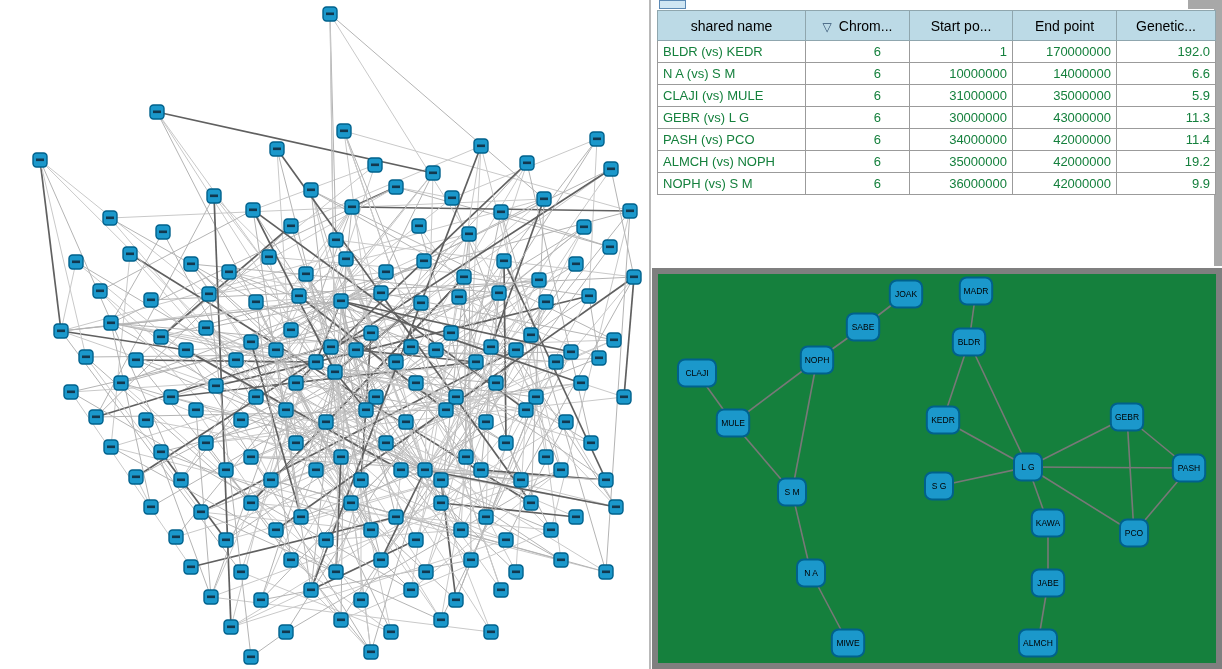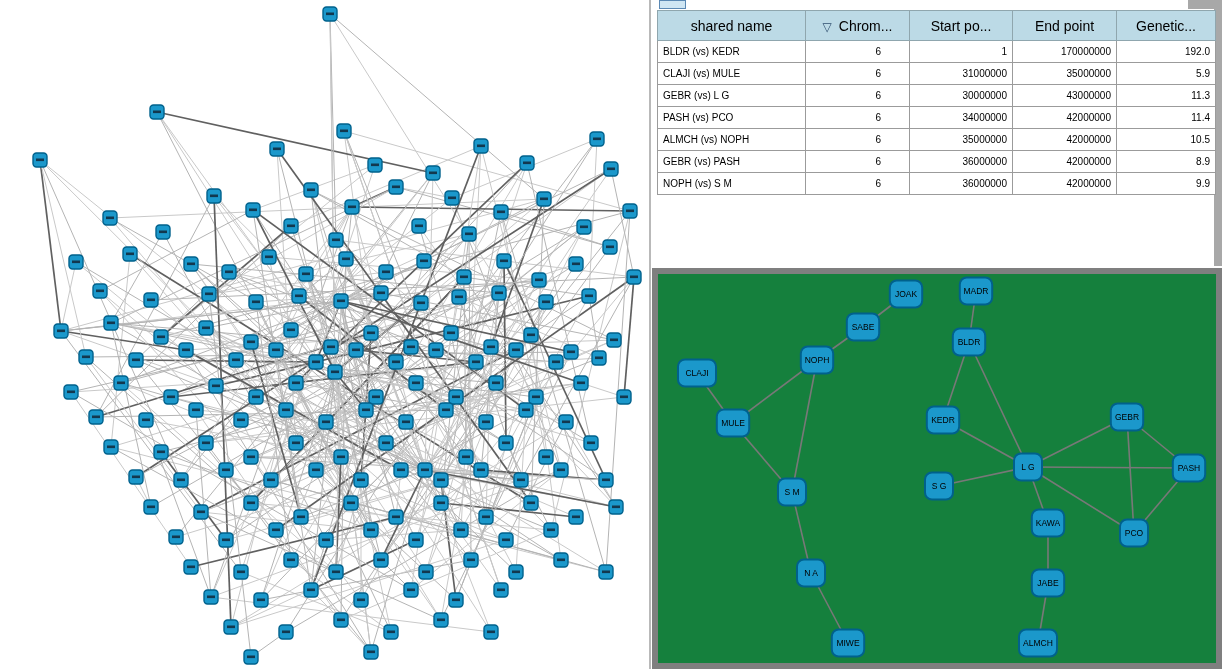--- a/index.html
+++ b/index.html
@@ -17,21 +17,21 @@
   .table-panel { position:absolute; left:654px; top:0; width:568px; height:267px; background:#fff; }
   .chip-blue { position:absolute; left:5px; top:0; width:27px; height:9px;
                background:#cfe6f3; border:1px solid #5b89b4; }
   .chip-gray { position:absolute; right:8px; top:0; width:26px; height:9px; background:#a8a8a8; }
   .vscroll   { position:absolute; right:0; top:0; width:8px; height:266px; background:#a8a8a8; }
 
   table.attr { position:absolute; left:3px; top:10px; border-collapse:collapse; table-layout:fixed;
                width:558px; background:#fff; border:1px solid #7f7f7f; }
   table.attr th { background:#bcdae6; height:30px; font-size:14px; font-weight:normal; color:#000;
                   border:1px solid #8fa6ae; text-align:center; overflow:hidden; white-space:nowrap; }
-  table.attr td { height:22px; font-size:10px; color:#000000; border:1px solid #9b9b9b;
+  table.attr td { height:22px; font-size:13px; color:#15803d; border:1px solid #9b9b9b;
                   overflow:hidden; white-space:nowrap; background:#fff; }
   td.c-name { text-align:left; padding-left:5px; }
   td.c-chrom { text-align:right; padding-right:28px; }
   td.c-num { text-align:right; padding-right:5px; }
   col.w-name{width:148px} col.w-chrom{width:104px} col.w-start{width:103px}
   col.w-end{width:104px} col.w-gen{width:99px}
   .filter-glyph { font-size:12px; color:#2f4f6f; margin-right:7px; }
 
   
   .bottom-panel { position:absolute; left:652px; top:268px; width:570px; height:401px;
@@ -1201,20 +1201,27 @@
       </thead>
       <tbody id="table-body">
           <tr>
             <td class="c-name">BLDR (vs) KEDR</td>
             <td class="c-chrom">6</td>
             <td class="c-num">1</td>
             <td class="c-num">170000000</td>
             <td class="c-num">192.0</td>
           </tr>
           <tr>
+            <td class="c-name">N A (vs) S M</td>
+            <td class="c-chrom">6</td>
+            <td class="c-num">10000000</td>
+            <td class="c-num">14000000</td>
+            <td class="c-num">6.6</td>
+          </tr>
+          <tr>
             <td class="c-name">CLAJI (vs) MULE</td>
             <td class="c-chrom">6</td>
             <td class="c-num">31000000</td>
             <td class="c-num">35000000</td>
             <td class="c-num">5.9</td>
           </tr>
           <tr>
             <td class="c-name">GEBR (vs) L G</td>
             <td class="c-chrom">6</td>
             <td class="c-num">30000000</td>
@@ -1226,28 +1233,21 @@
             <td class="c-chrom">6</td>
             <td class="c-num">34000000</td>
             <td class="c-num">42000000</td>
             <td class="c-num">11.4</td>
           </tr>
           <tr>
             <td class="c-name">ALMCH (vs) NOPH</td>
             <td class="c-chrom">6</td>
             <td class="c-num">35000000</td>
             <td class="c-num">42000000</td>
-            <td class="c-num">10.5</td>
-          </tr>
-          <tr>
-            <td class="c-name">GEBR (vs) PASH</td>
-            <td class="c-chrom">6</td>
-            <td class="c-num">36000000</td>
-            <td class="c-num">42000000</td>
-            <td class="c-num">8.9</td>
+            <td class="c-num">19.2</td>
           </tr>
           <tr>
             <td class="c-name">NOPH (vs) S M</td>
             <td class="c-chrom">6</td>
             <td class="c-num">36000000</td>
             <td class="c-num">42000000</td>
             <td class="c-num">9.9</td>
           </tr>
         </tbody>
     </table>

